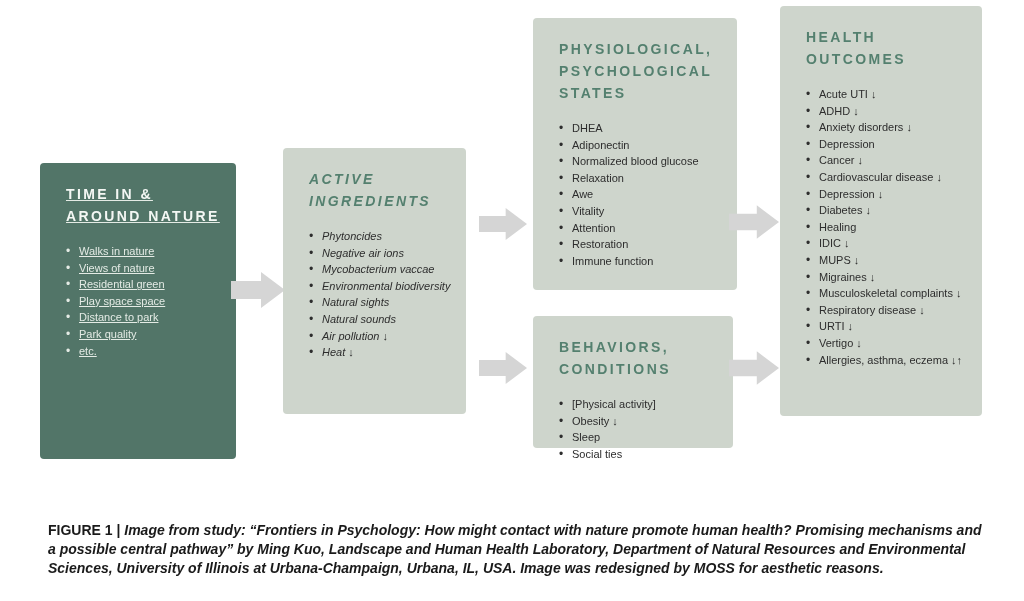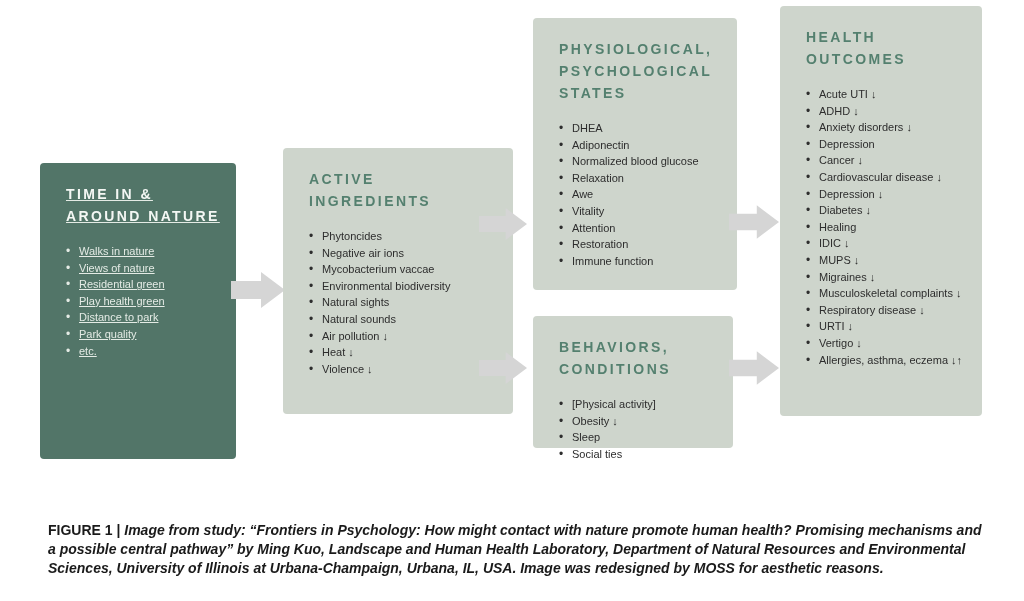--- a/index.html
+++ b/index.html
@@ -39,48 +39,47 @@
 
   <div class="box box-dark" style="left:40px;top:163px;width:196px;height:296px;text-decoration:underline;">
     <div class="box-title">
         <div>TIME IN &amp;</div>
         <div>AROUND NATURE</div>
       </div>
     <ul class="box-list">
         <li>Walks in nature</li>
         <li>Views of nature</li>
         <li>Residential green</li>
-        <li>Play health green</li>
+        <li>Play space space</li>
         <li>Distance to park</li>
         <li>Park quality</li>
         <li>etc.</li>
       </ul>
   </div>
 
   <div class="arrow" style="left:231px;top:272px;">
     <svg width="54" height="36" viewBox="0 0 54 36">
         <polygon points="0,9 30,9 30,0 54,18 30,36 30,27 0,27"></polygon>
       </svg>
   </div>
 
-  <div class="box box-light" style="left:283px;top:148px;width:230px;height:266px;">
+  <div class="box box-light" style="left:283px;top:148px;width:183px;height:266px;font-style:italic;">
     <div class="box-title">
         <div>ACTIVE</div>
         <div>INGREDIENTS</div>
       </div>
     <ul class="box-list">
         <li>Phytoncides</li>
         <li>Negative air ions</li>
         <li>Mycobacterium vaccae</li>
         <li>Environmental biodiversity</li>
         <li>Natural sights</li>
         <li>Natural sounds</li>
         <li>Air pollution ↓</li>
         <li>Heat ↓</li>
-        <li>Violence ↓</li>
       </ul>
   </div>
 
   <div class="arrow" style="left:479px;top:206px;">
     <svg width="48" height="36" viewBox="0 0 54 36">
         <polygon points="0,9 30,9 30,0 54,18 30,36 30,27 0,27"></polygon>
       </svg>
   </div>
 
   <div class="arrow" style="left:479px;top:350px;">

